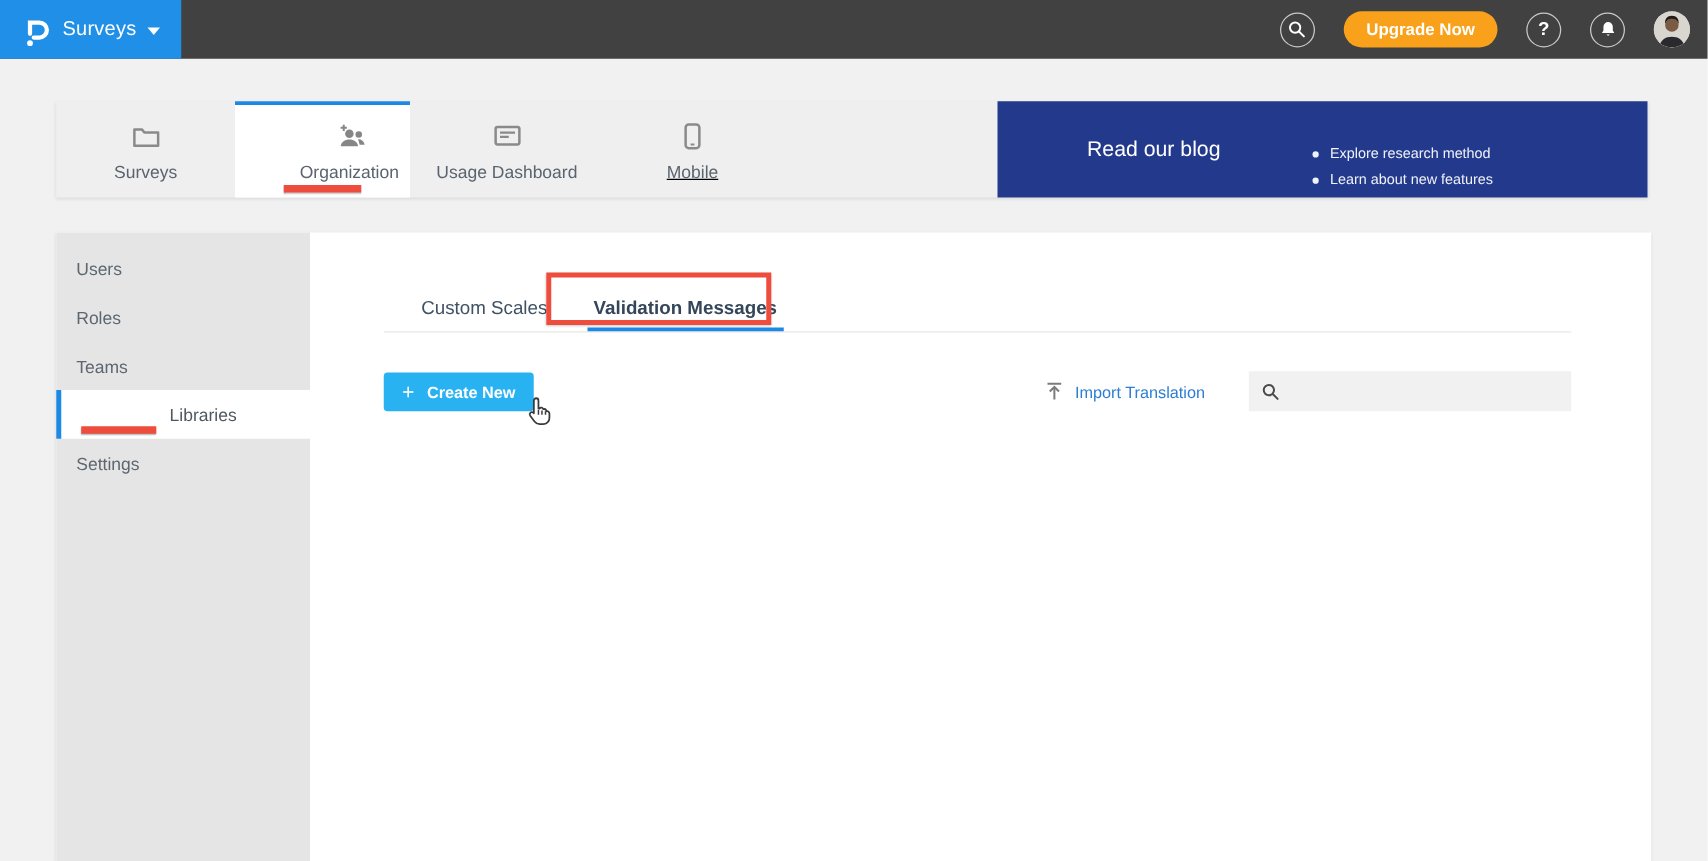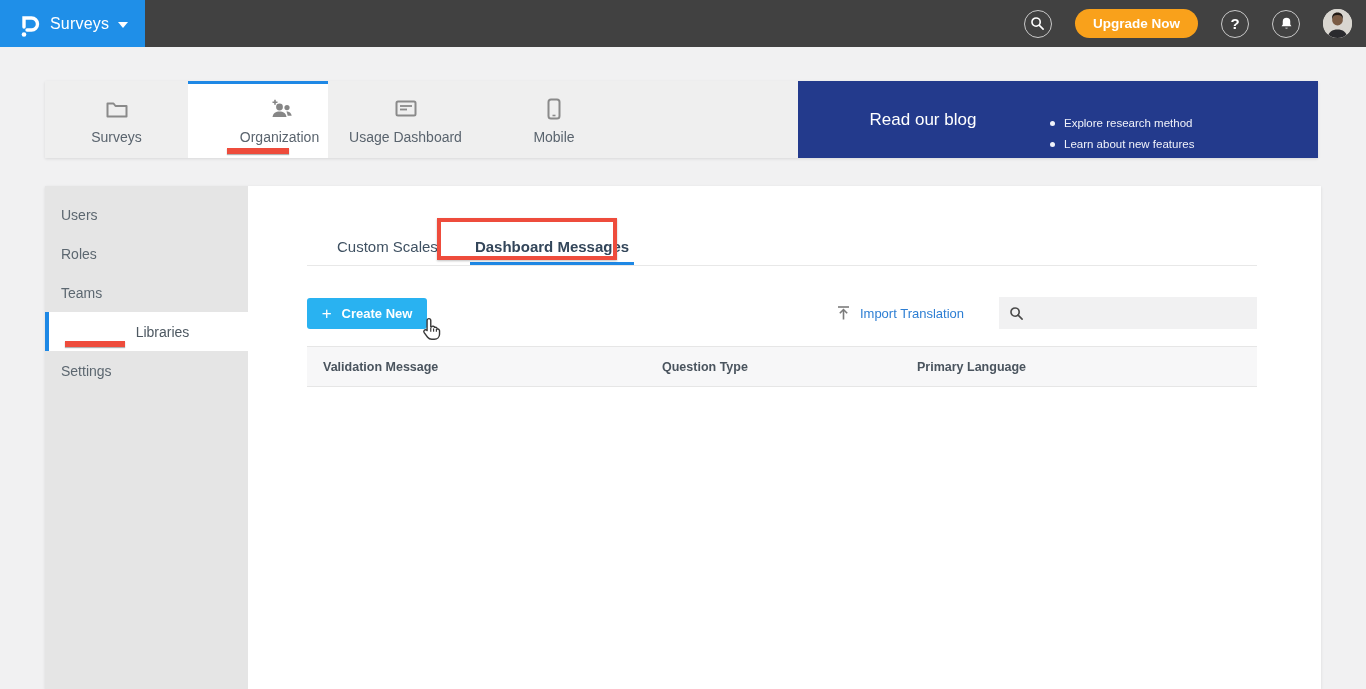--- a/index.html
+++ b/index.html
@@ -27,21 +27,21 @@
   .nav-card { position:absolute; left:45px; top:81px; width:1273px; height:77px; background:#efefef;
               box-shadow:0 1px 3px rgba(0,0,0,.10); display:flex; }
   .nav-tabs { display:flex; height:77px; }
   .nav-tab { position:relative; height:77px; display:flex; flex-direction:column; align-items:center;
              padding-top:17px; cursor:pointer; }
   .nav-tab .ntab-icon { height:22px; display:flex; align-items:center; justify-content:center; }
   .nav-tab .ntab-label { margin-top:9px; font-size:14px; color:#5a646e; }
   .nav-tab.active { background:#fff; border-top:3px solid #1e88e5; padding-top:14px;padding-left:43px; }
   .nav-annot-underline { position:absolute; bottom:4px; left:50%; transform:translateX(-50%);
                          width:62px; height:6px; background:#ee4c3c; box-shadow:0 1px 1px rgba(0,0,0,.3); }
-  .nt-surveys { width:143px; } .nt-organization { width:140px; } .nt-usage { width:155px; } .nt-mobile { width:142px; }
+  .nt-surveys { width:143px; } .nt-organization { width:140px; } .nt-usage { width:155px; } .nt-mobile { width:142px;text-decoration:underline; }
 
   .blog-banner { position:absolute; right:0; top:0; width:520px; height:77px; background:#233a8c;
                  display:flex; align-items:center; cursor:pointer; }
   .banner-title { width:250px; text-align:center; color:#fff; font-size:17px; }
   .banner-bullets { list-style:none;margin-top:28px; }
   .banner-bullets li { position:relative; color:#f0f2fa; font-size:11.5px; line-height:21px; padding-left:16px; }
   .banner-bullets li::before { content:""; position:absolute; left:2px; top:8px; width:5px; height:5px;
                                border-radius:50%; background:#f0f2fa; }
 
   
@@ -201,21 +201,21 @@
     </div>
     <div class="side-item">
       <span>Settings</span>
     </div>
   </div>
 
   <div class="content">
 
     <div class="ctabs-row">
       <div class="ctab">Custom Scales</div>
-      <div class="ctab active">Dashboard Messages</div>
+      <div class="ctab active">Validation Messages</div>
       <div class="ctab-annot-box"></div>
     </div>
 
     <div class="toolbar">
       <button class="create-btn">
         <span class="create-plus">+</span>
         <span>Create New</span>
       </button>
       <div class="toolbar-spacer"></div>
       <div class="import-link">
@@ -228,25 +228,20 @@
       </div>
       <div class="search-box">
         <svg width="15" height="15" viewBox="0 0 16 16">
           <circle cx="6.5" cy="6.5" r="4.4" fill="none" stroke="#4a4a4a" stroke-width="1.7"></circle>
           <line x1="10" y1="10" x2="14" y2="14" stroke="#4a4a4a" stroke-width="1.7" stroke-linecap="round"></line>
         </svg>
         <input type="text" placeholder="" style="">
       </div>
     </div>
 
-    <div class="table-head">
-      <div class="th-cell">Validation Message</div>
-      <div class="th-cell">Question Type</div>
-      <div class="th-cell">Primary Language</div>
-    </div>
 
   </div>
 </div>
 
 <svg class="cursor" viewBox="0 0 24 24">
   <path d="M9.3 4.2c0-1 .8-1.8 1.7-1.8s1.7.8 1.7 1.8v5.9h.7c.3-.5 1-.8 1.6-.7.6.1 1.1.5 1.3 1.1.7-.3 1.5-.1 2 .5.2.3.3.6.3 1 .8-.2 1.6.2 2 .9.1.3.2.5.2.8v3.2c0 2.6-2.1 4.6-4.7 4.6h-2.5c-1.5 0-2.9-.7-3.8-1.9l-3.2-4.3c-.5-.7-.4-1.6.2-2.2.6-.6 1.7-.6 2.3.1l.2.3V4.2z" fill="#fff" stroke="#3a3a3a" stroke-width="1.3" stroke-linejoin="round"></path>
   <line x1="12.7" y1="11" x2="12.7" y2="14.5" stroke="#3a3a3a" stroke-width="1.1"></line>
   <line x1="15.3" y1="11.5" x2="15.3" y2="14.5" stroke="#3a3a3a" stroke-width="1.1"></line>
   <line x1="17.9" y1="12" x2="17.9" y2="14.5" stroke="#3a3a3a" stroke-width="1.1"></line>
 </svg>

